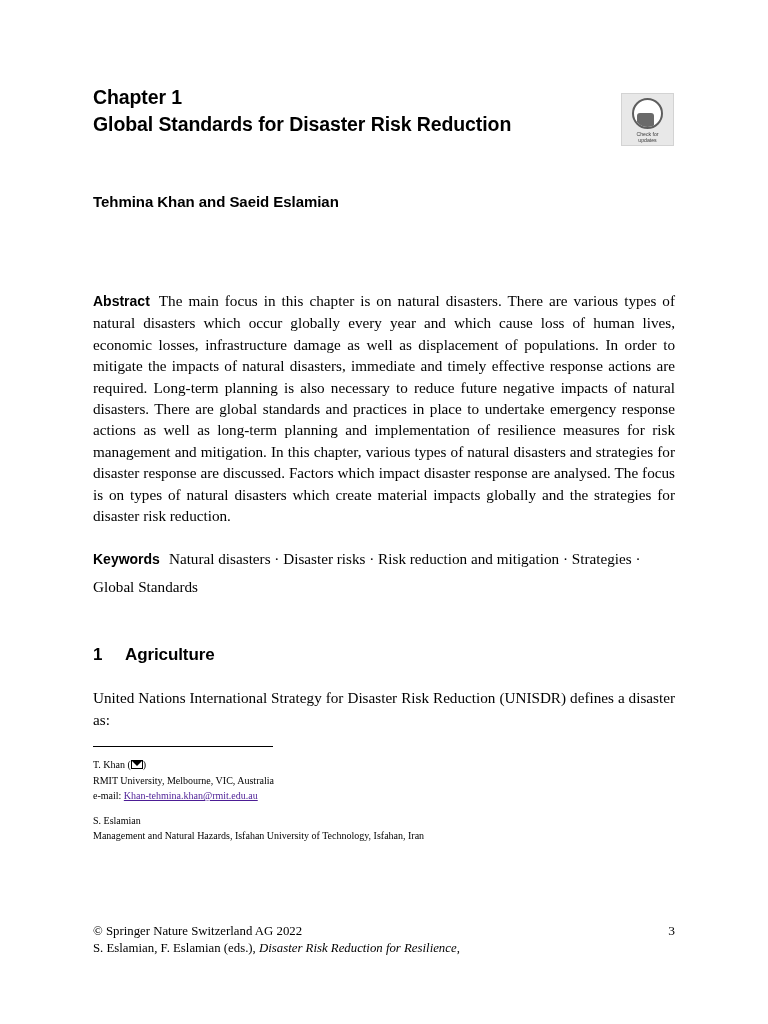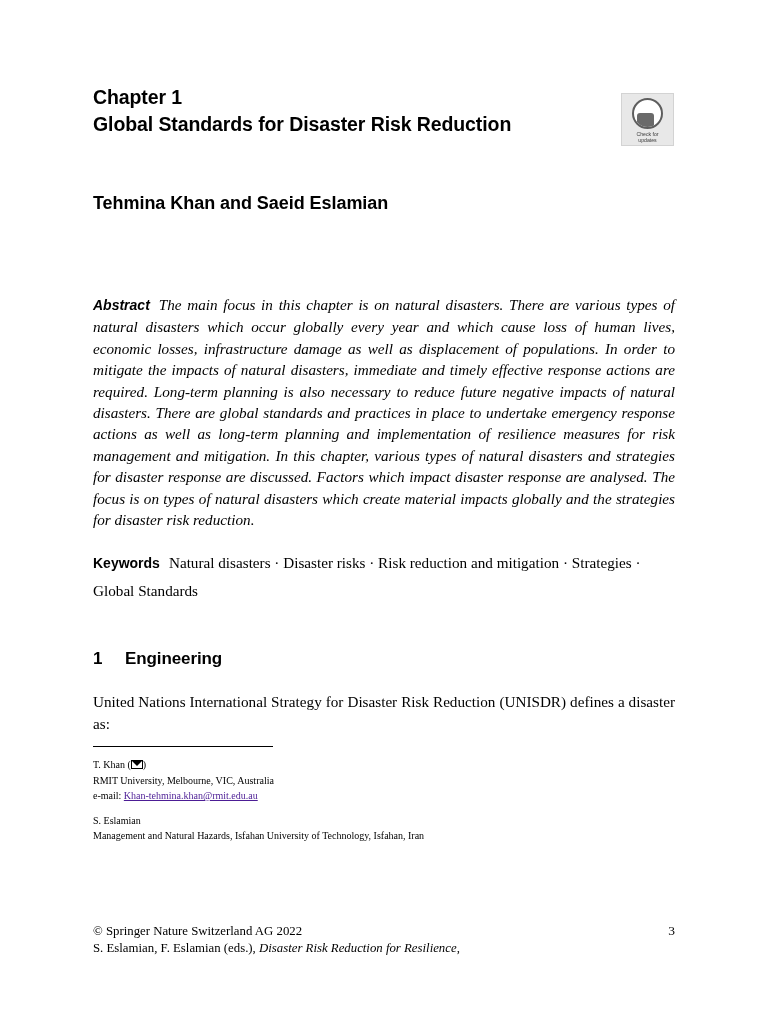--- a/index.html
+++ b/index.html
@@ -44,21 +44,21 @@
     font-family: "Liberation Sans", sans-serif;
     font-weight: bold;
     font-size: 19.5px;
     line-height: 27px;
     letter-spacing: -0.1px;
     width: 430px;
   }
   .authors {
     font-family: "Liberation Sans", sans-serif;
     font-weight: bold;
-    font-size: 18px;
+    font-size: 15px;
     letter-spacing: -0.05px;
     margin-top: 55px;
   }
 
   
   .crossmark {
     position: absolute;
     left: 528px;
     top: 9px;
     width: 53px;
@@ -100,21 +100,20 @@
     margin-top: 2px;
   }
 
   
   .abstract {
     margin-top: 80px;
     font-size: 15.2px;
     line-height: 21.4px;
     text-align: justify;
     text-justify: inter-word;
-    font-style: italic;
   }
   .abstract .lead {
     font-family: "Liberation Sans", sans-serif;
     font-weight: bold;
     font-size: 14px;
   }
   .abstract .lead-gap { display: inline-block; width: 9px; }
 
   .keywords {
     margin-top: 19px;
@@ -233,21 +232,21 @@
     <div class="abstract">
       <span class="lead">Abstract</span><span class="lead-gap"></span><span>The main focus in this chapter is on natural disasters. There are various types of natural disasters which occur globally every year and which cause loss of human lives, economic losses, infrastructure damage as well as displacement of populations. In order to mitigate the impacts of natural disasters, immediate and timely effective response actions are required. Long-term planning is also necessary to reduce future negative impacts of natural disasters. There are global standards and practices in place to undertake emergency response actions as well as long-term planning and implementation of resilience measures for risk management and mitigation. In this chapter, various types of natural disasters and strategies for disaster response are discussed. Factors which impact disaster response are analysed. The focus is on types of natural disasters which create material impacts globally and the strategies for disaster risk reduction.</span>
     </div>
 
     <div class="keywords">
       <span class="lead">Keywords</span><span class="lead-gap"></span><span>Natural disasters · Disaster risks · Risk reduction and mitigation · Strategies · Global Standards</span>
     </div>
 
     <div class="section-head">
       <span class="num">1</span>
-      <span>Engineering</span>
+      <span>Agriculture</span>
     </div>
 
     <div class="body-para">United Nations International Strategy for Disaster Risk Reduction (UNISDR) defines a disaster as:</div>
 
   </div>
 
   <div class="footnote-wrap">
     <div class="footnote-rule"></div>
 
     <div class="fn-group">

